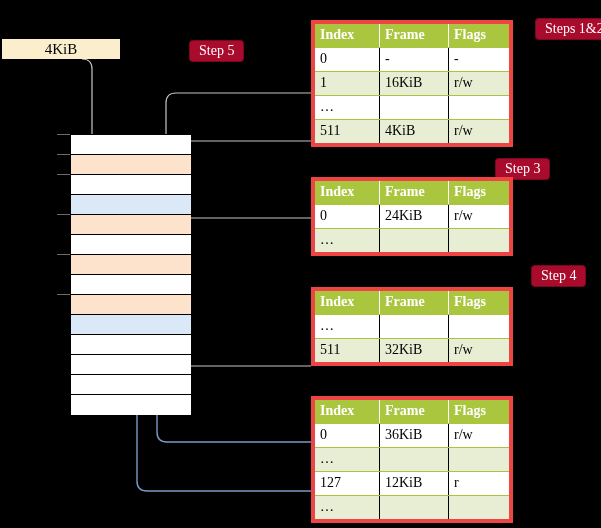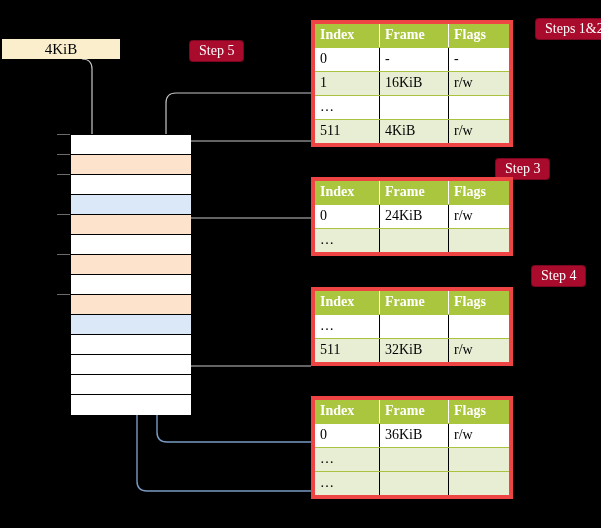--- a/index.html
+++ b/index.html
@@ -286,20 +286,25 @@
           <tr class="plain">
             <td class="c-index">0</td>
             <td class="c-frame">36KiB</td>
             <td class="c-flags">r/w</td>
           </tr>
           <tr class="alt">
             <td class="c-index">…</td>
             <td class="c-frame"></td>
             <td class="c-flags"></td>
           </tr>
+          <tr class="plain">
+            <td class="c-index">127</td>
+            <td class="c-frame">12KiB</td>
+            <td class="c-flags">r</td>
+          </tr>
           <tr class="alt">
             <td class="c-index">…</td>
             <td class="c-frame"></td>
             <td class="c-flags"></td>
           </tr>
         </tbody>
       </table>
     </div>
 
 </div>

